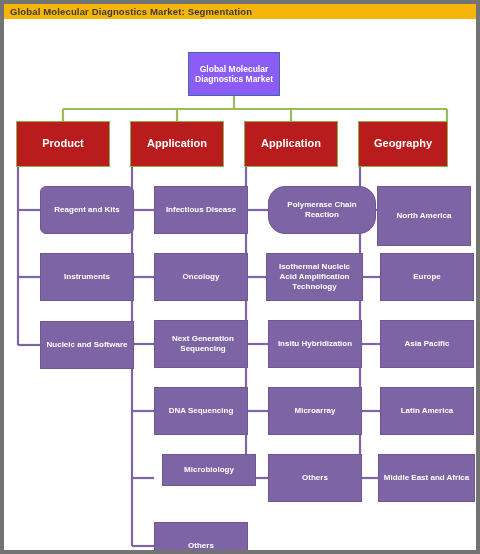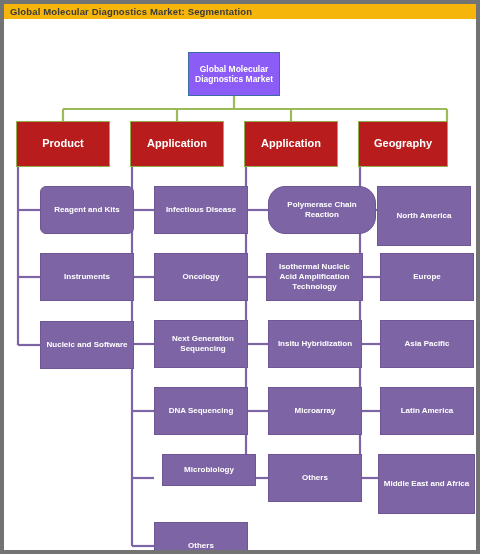--- a/index.html
+++ b/index.html
@@ -160,16 +160,16 @@
     <div class="node node-leaf" style="left:264px; top:167px; width:108px; height:48px;border-radius:17px;">Polymerase Chain Reaction</div>
     <div class="node node-leaf" style="left:264px; top:301px; width:94px; height:48px;">Insitu Hybridization</div>
     <div class="node node-leaf" style="left:262px; top:234px; width:97px; height:48px;">Isothermal Nucleic Acid Amplification Technology</div>
     <div class="node node-leaf" style="left:264px; top:368px; width:94px; height:48px;">Microarray</div>
     <div class="node node-leaf" style="left:264px; top:435px; width:94px; height:48px;">Others</div>
 
     <div class="node node-leaf" style="left:373px; top:167px; width:94px; height:60px;">North America</div>
     <div class="node node-leaf" style="left:376px; top:234px; width:94px; height:48px;">Europe</div>
     <div class="node node-leaf" style="left:376px; top:301px; width:94px; height:48px;">Asia Pacific</div>
     <div class="node node-leaf" style="left:376px; top:368px; width:94px; height:48px;">Latin America</div>
-    <div class="node node-leaf" style="left:374px; top:435px; width:97px; height:60px;">Middle East and Africa</div>
+    <div class="node node-leaf" style="left:374px; top:435px; width:97px; height:48px;">Middle East and Africa</div>
 
   </div>
 </div>
 
 </body></html>

